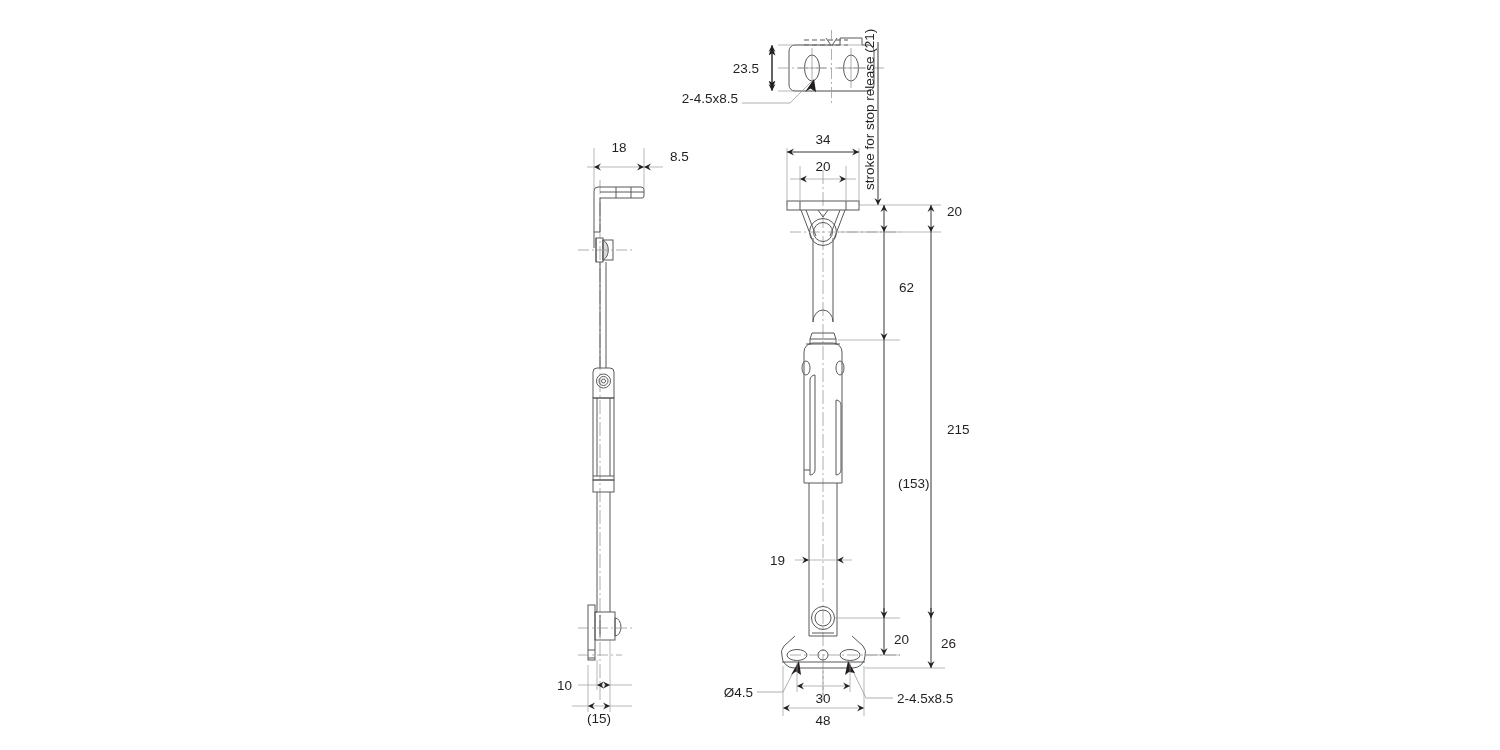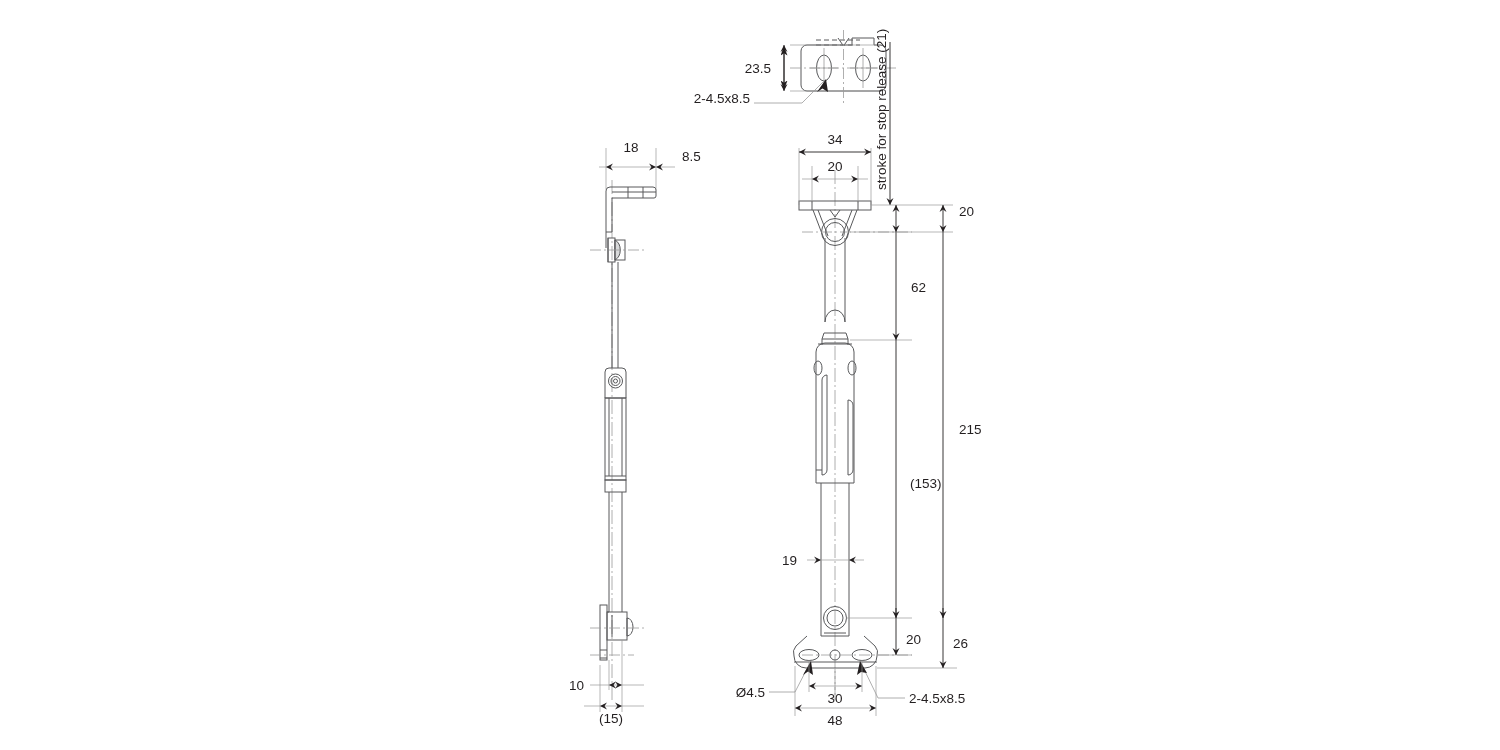--- a/index.html
+++ b/index.html
@@ -1,18 +1,18 @@
 <!DOCTYPE html>
 <html><head>
 <meta charset="utf-8">
 <style>
   html,body{margin:0;padding:0;background:#fff;}
   body{width:1500px;height:750px;overflow:hidden;
        font-family:"Liberation Sans",sans-serif;color:#231f20;}
-  #stage{position:relative;width:1228px;height:750px;background:#fff;margin-left:12px;}
+  #stage{position:relative;width:1228px;height:750px;background:#fff;}
   svg{display:block;}
   .dimtxt{font-family:"Liberation Sans",sans-serif;font-size:13.5px;fill:#231f20;}
 </style>
 </head>
 <body>
 
 <div id="stage">
 <svg width="1500" height="750" viewBox="0 0 1500 750">
   <defs>
     <marker id="ar" markerWidth="9" markerHeight="7" refX="9" refY="3.5" orient="auto" markerUnits="userSpaceOnUse">

